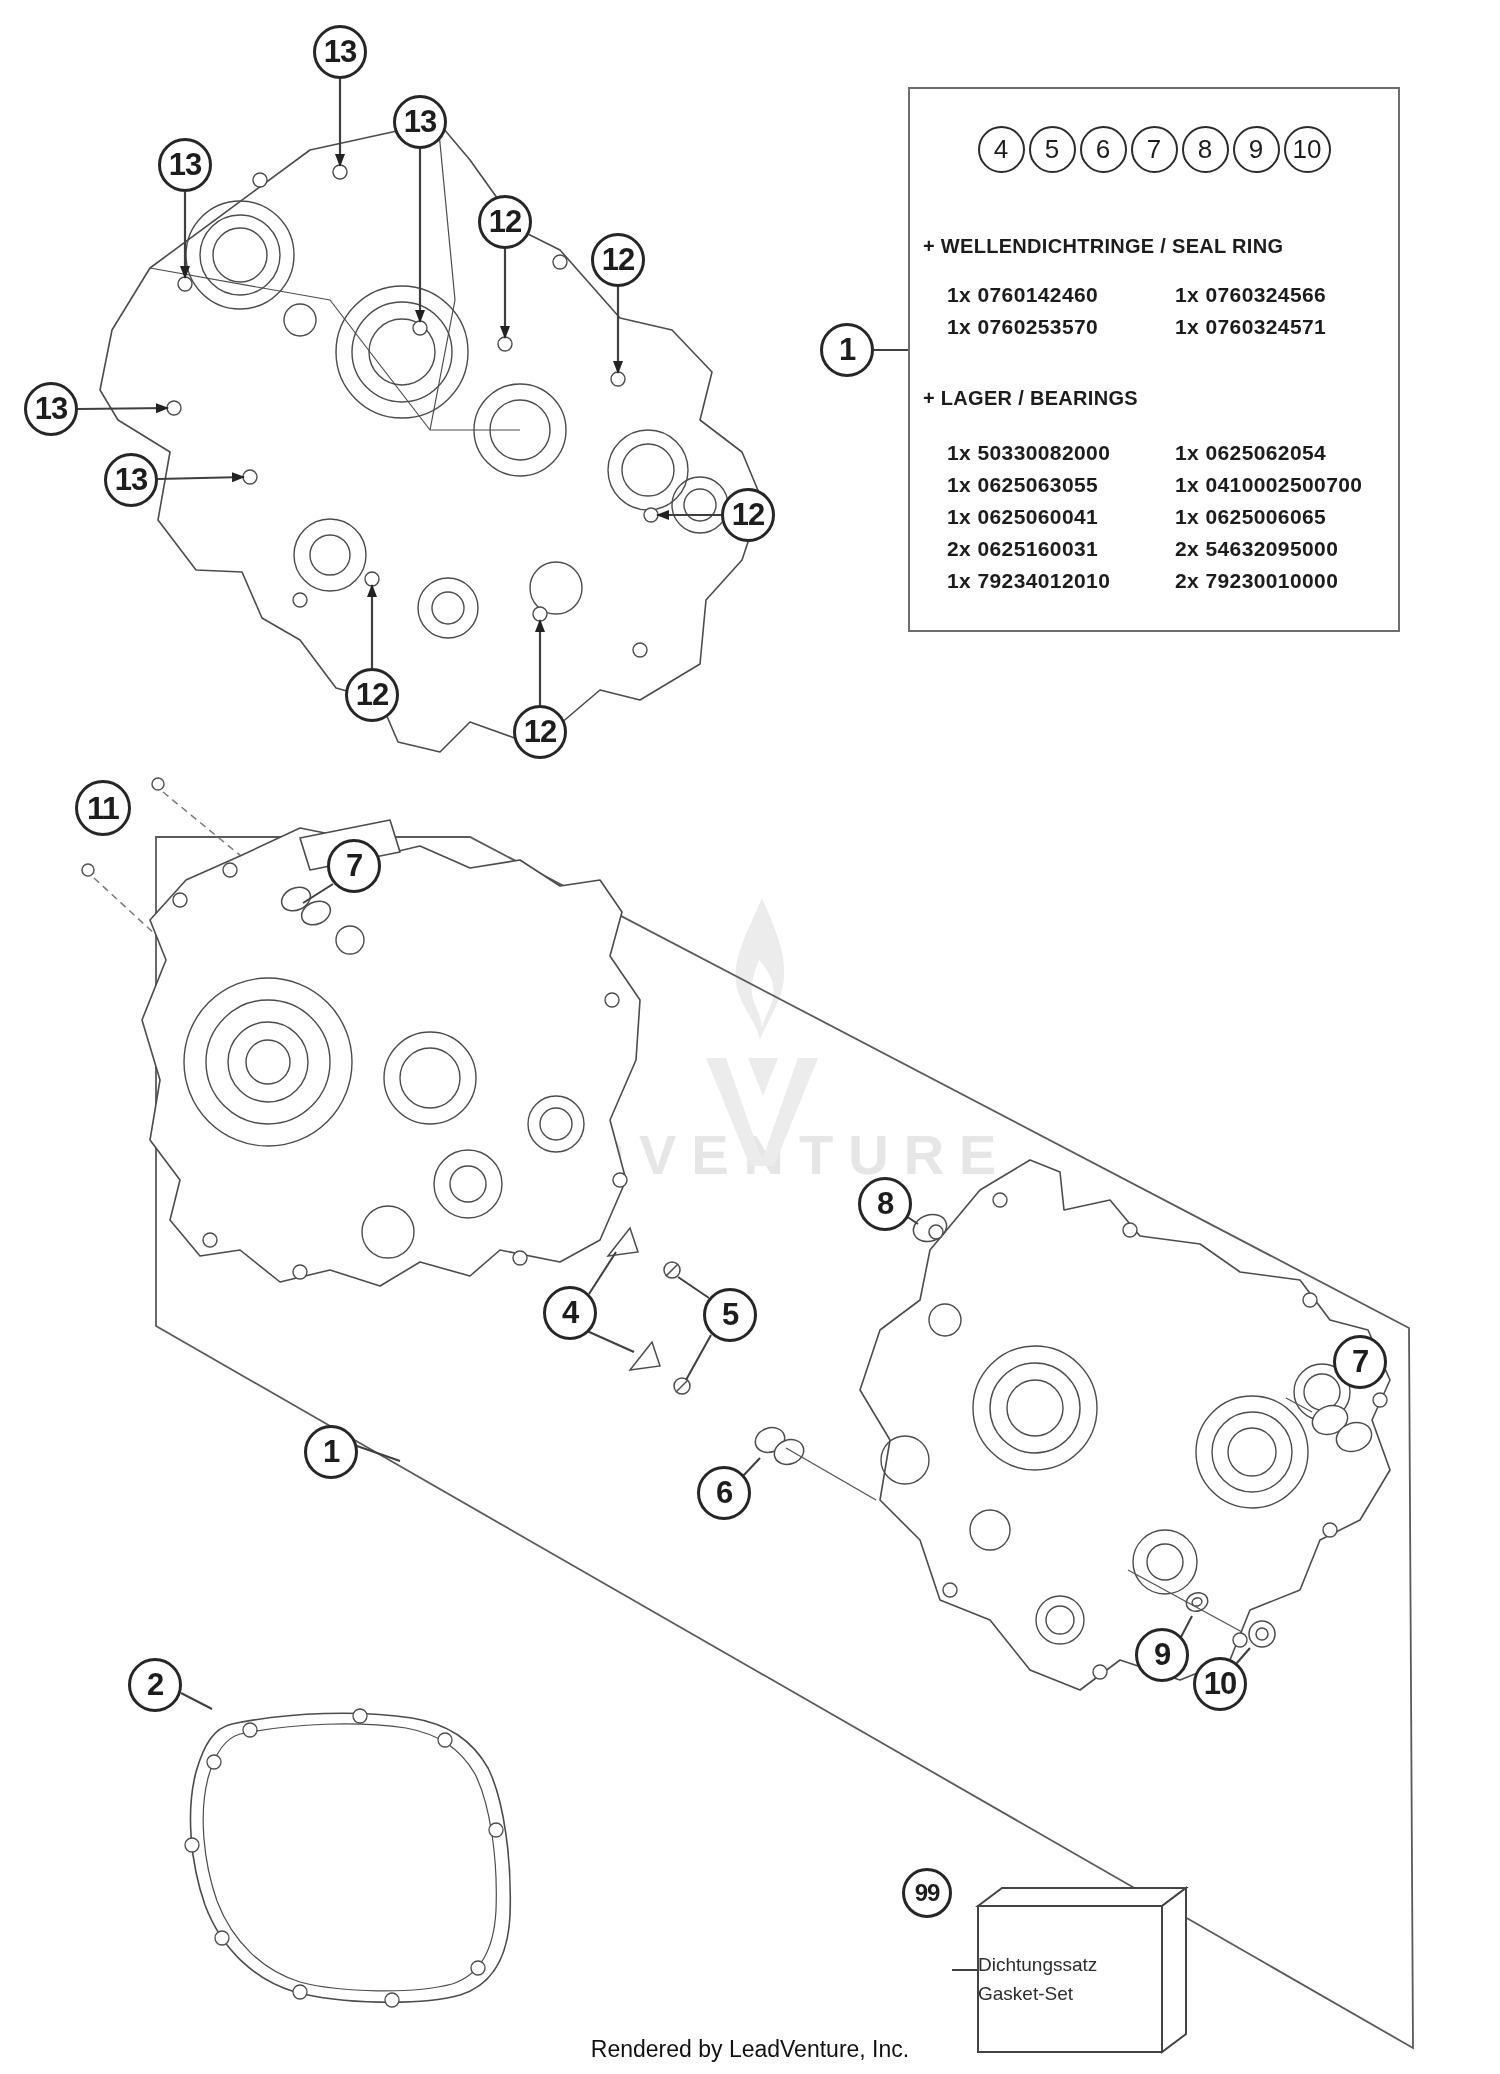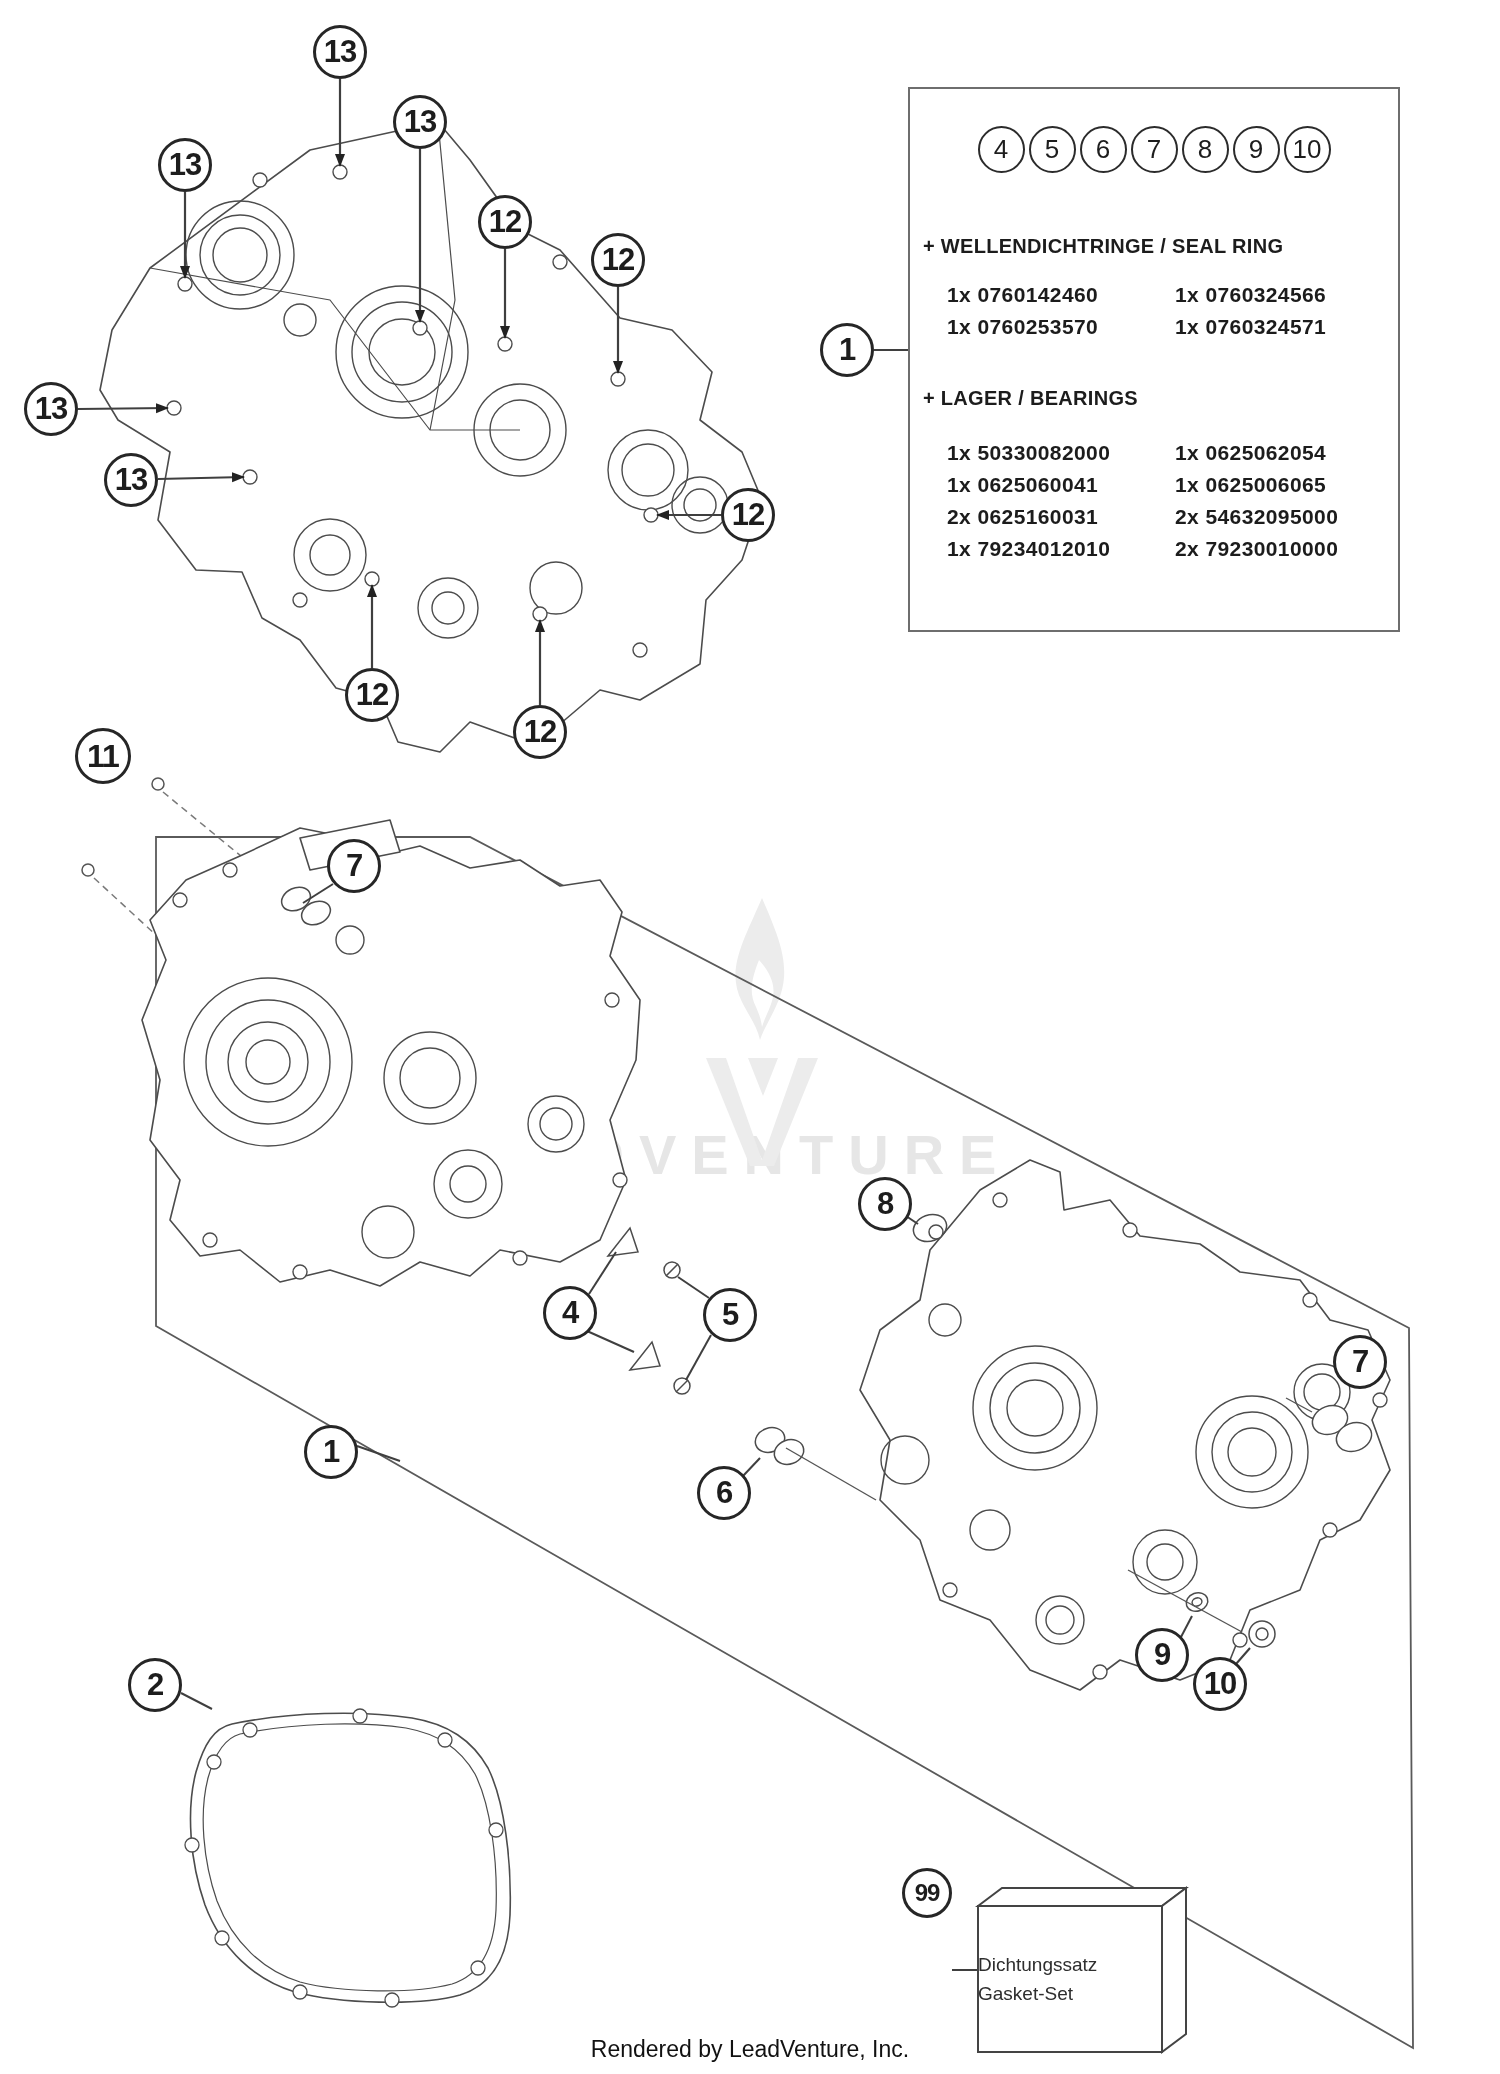--- a/index.html
+++ b/index.html
@@ -322,20 +322,24 @@
         <span class="pr">1x 0760324571</span>
       </div>
     </div>
     <div class="ib-heading h2">+ LAGER / BEARINGS</div>
     <div class="rows bearings">
       <div class="prow">
         <span class="pl">1x 50330082000</span>
         <span class="pr">1x 0625062054</span>
       </div>
       <div class="prow">
+        <span class="pl">1x 0625063055</span>
+        <span class="pr">1x 0410002500700</span>
+      </div>
+      <div class="prow">
         <span class="pl">1x 0625060041</span>
         <span class="pr">1x 0625006065</span>
       </div>
       <div class="prow">
         <span class="pl">2x 0625160031</span>
         <span class="pr">2x 54632095000</span>
       </div>
       <div class="prow">
         <span class="pl">1x 79234012010</span>
         <span class="pr">2x 79230010000</span>
@@ -353,21 +357,21 @@
       <div class="callout" style="left: 393px; top: 95px; width: 54px; height: 54px; font-size: 31px;">13</div>
       <div class="callout" style="left: 158px; top: 138px; width: 54px; height: 54px; font-size: 31px;">13</div>
       <div class="callout" style="left: 478px; top: 195px; width: 54px; height: 54px; font-size: 31px;">12</div>
       <div class="callout" style="left: 591px; top: 233px; width: 54px; height: 54px; font-size: 31px;">12</div>
       <div class="callout" style="left: 24px; top: 382px; width: 54px; height: 54px; font-size: 31px;">13</div>
       <div class="callout" style="left: 104px; top: 453px; width: 54px; height: 54px; font-size: 31px;">13</div>
       <div class="callout" style="left: 721px; top: 488px; width: 54px; height: 54px; font-size: 31px;">12</div>
       <div class="callout" style="left: 345px; top: 668px; width: 54px; height: 54px; font-size: 31px;">12</div>
       <div class="callout" style="left: 513px; top: 705px; width: 54px; height: 54px; font-size: 31px;">12</div>
       <div class="callout" style="left: 820px; top: 323px; width: 54px; height: 54px; font-size: 31px;">1</div>
-      <div class="callout" style="left: 75px; top: 728px; width: 56px; height: 56px; font-size: 32px; text-align: center;">11</div>
+      <div class="callout" style="left: 75px; top: 780px; width: 56px; height: 56px; font-size: 32px; text-align: center;">11</div>
       <div class="callout" style="left: 327px; top: 839px; width: 54px; height: 54px; font-size: 31px;">7</div>
       <div class="callout" style="left: 858px; top: 1177px; width: 54px; height: 54px; font-size: 31px;">8</div>
       <div class="callout" style="left: 543px; top: 1286px; width: 54px; height: 54px; font-size: 31px;">4</div>
       <div class="callout" style="left: 703px; top: 1288px; width: 54px; height: 54px; font-size: 31px;">5</div>
       <div class="callout" style="left: 697px; top: 1466px; width: 54px; height: 54px; font-size: 31px;">6</div>
       <div class="callout" style="left: 1333px; top: 1335px; width: 54px; height: 54px; font-size: 31px;">7</div>
       <div class="callout" style="left: 304px; top: 1425px; width: 54px; height: 54px; font-size: 31px;">1</div>
       <div class="callout" style="left: 1135px; top: 1628px; width: 54px; height: 54px; font-size: 31px;">9</div>
       <div class="callout" style="left: 1193px; top: 1657px; width: 54px; height: 54px; font-size: 31px;">10</div>
       <div class="callout" style="left: 128px; top: 1658px; width: 54px; height: 54px; font-size: 31px;">2</div>

